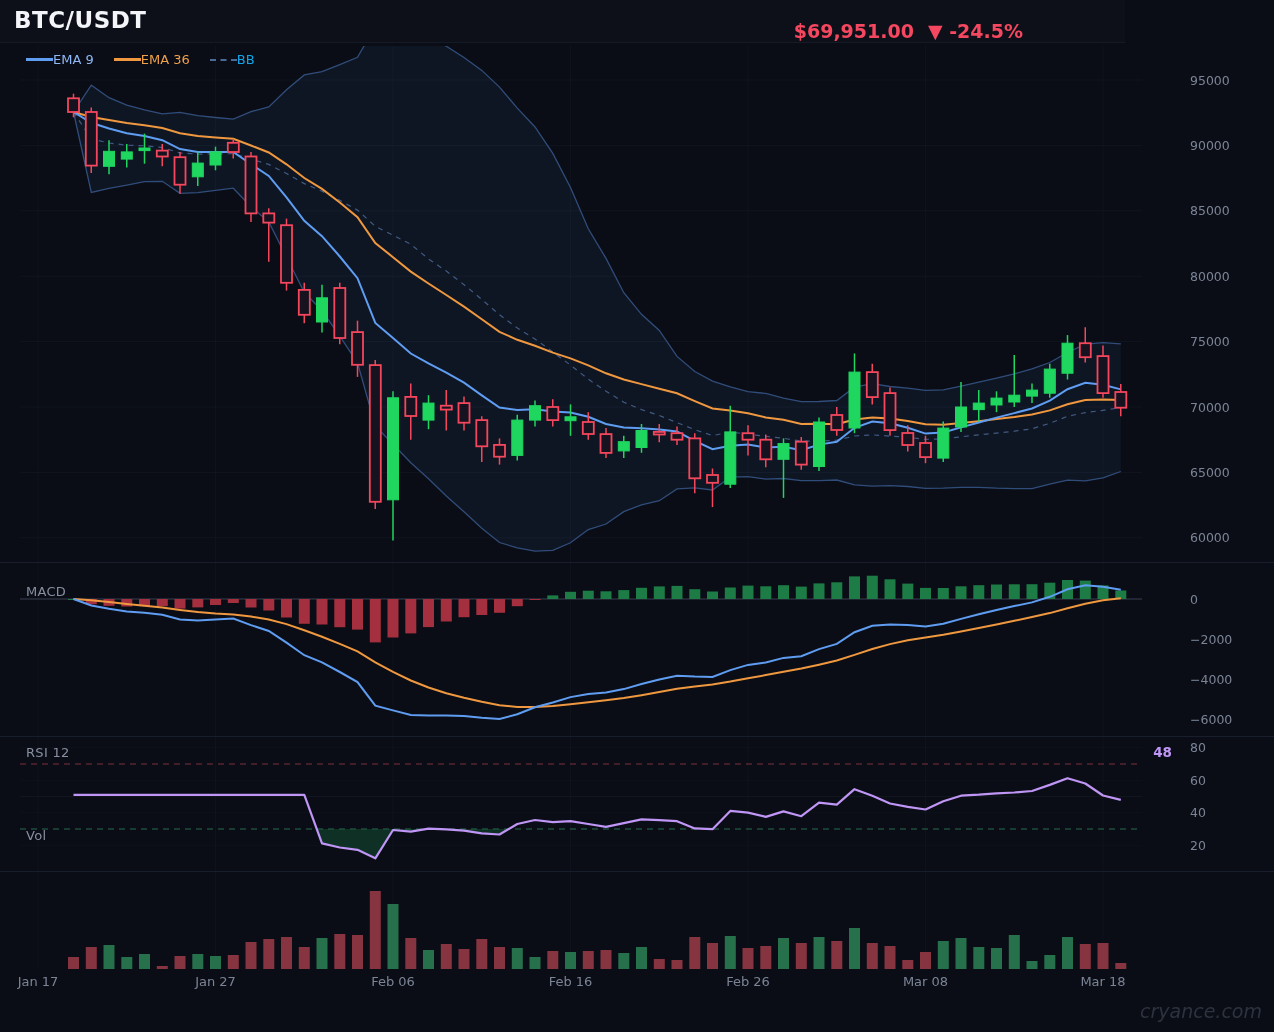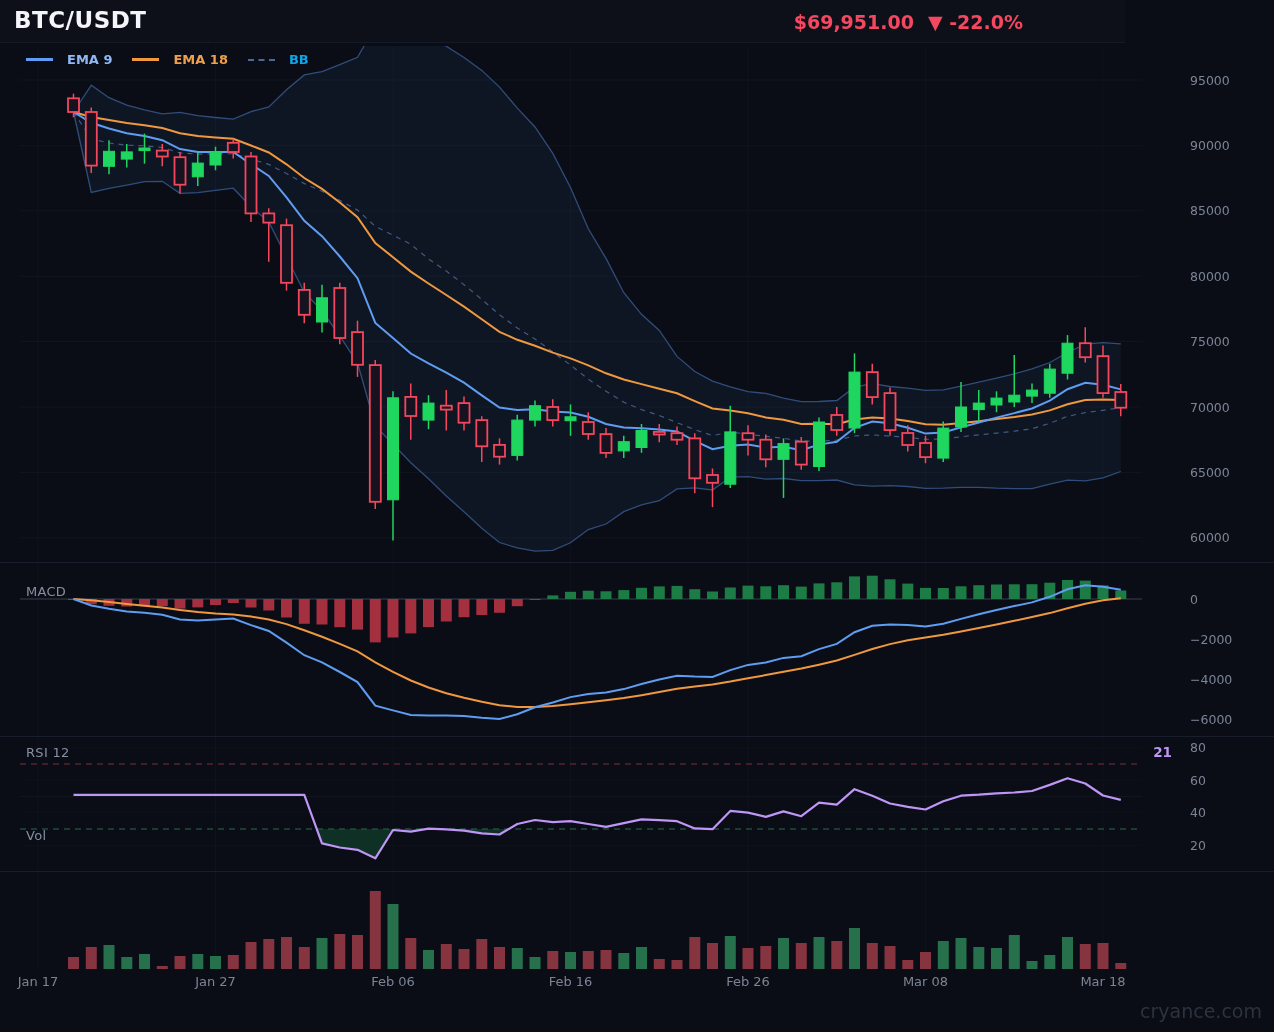--- a/index.html
+++ b/index.html
@@ -1,58 +1,58 @@
 <!DOCTYPE html>
 <html><head>
 <meta charset="utf-8">
 <style>
   html,body{margin:0;padding:0;background:#07090f;}
   #app{position:relative;width:1274px;height:1032px;background:#0a0d15;font-family:"DejaVu Sans","Liberation Sans",sans-serif;overflow:hidden;}
   #header{position:absolute;left:0;top:0;width:1125px;height:42px;background:#0d1019;border-bottom:1px solid #141a26;}
   #title{position:absolute;left:14px;top:7px;font-size:23px;font-weight:bold;color:#f3f5f9;letter-spacing:.5px;}
-  #priceblock{position:absolute;right:102px;top:11px;font-size:19px;font-weight:bold;color:#f5475f;display:flex;gap:14px;align-items:flex-start;}
+  #priceblock{position:absolute;right:102px;top:20px;font-size:19px;font-weight:bold;color:#f5475f;display:flex;gap:14px;align-items:flex-start;}
   #legend{position:absolute;left:26px;top:52px;display:flex;gap:20px;align-items:center;font-size:13px;}
-  .lg-item{display:flex;gap:14px;align-items:center;cursor:pointer;font-weight:bold;}
+  .lg-item{display:flex;gap:0;align-items:center;cursor:pointer;}
   .lg-swatch{width:27px;height:0;border-top:3px solid;}
   .lg-swatch.dashed{border-top-style:dashed;border-top-width:2px;}
   .pane-label{position:absolute;left:26px;font-size:13px;font-weight:normal;color:#878fa0;letter-spacing:.3px;}
   #rsi-badge{position:absolute;left:1138px;top:744px;width:34px;text-align:right;font-size:13.5px;font-weight:bold;color:#bf95f5;}
-  #watermark{position:absolute;right:12px;top:1000px;font-size:19px;color:#2c333f;}
+  #watermark{position:absolute;right:12px;top:1000px;font-size:19px;font-style:italic;color:#2c333f;}
   svg text{font-family:"DejaVu Sans","Liberation Sans",sans-serif;}
 </style>
 </head>
 <body>
 
 <div id="app">
   <div id="header">
     <div id="title">BTC/USDT</div>
     <div id="priceblock">
       <span>$69,951.00</span>
-      <span><span>▼</span> <span>-22.0%</span></span>
+      <span><span>▼</span> <span>-24.5%</span></span>
     </div>
   </div>
 
   <div id="legend">
     <div class="lg-item">
       <span class="lg-swatch" style="border-color:#5f9df2"></span>
       <span style="color:#8fb8f5">EMA 9</span>
     </div>
     <div class="lg-item">
       <span class="lg-swatch" style="border-color:#ef9840"></span>
-      <span style="color:#efa04b">EMA 18</span>
+      <span style="color:#efa04b">EMA 36</span>
     </div>
     <div class="lg-item">
       <span class="lg-swatch dashed" style="border-color:#4a6a9a"></span>
       <span style="color:#0ea5e9">BB</span>
     </div>
   </div>
 
   <div class="pane-label" style="top:584px">MACD</div>
   <div class="pane-label" style="top:745px">RSI 12</div>
-  <div id="rsi-badge">21</div>
+  <div id="rsi-badge">48</div>
   <div class="pane-label" style="top:828px">Vol</div>
 
   <svg id="chart" width="1274" height="1032" viewBox="0 0 1274 1032" style="position:absolute;left:0;top:0;">
       <defs>
         <clipPath id="cpP">
           <rect x="20" y="46" width="1122" height="514"></rect>
         </clipPath>
         <clipPath id="cpM">
           <rect x="20" y="564" width="1122" height="172"></rect>
         </clipPath>

